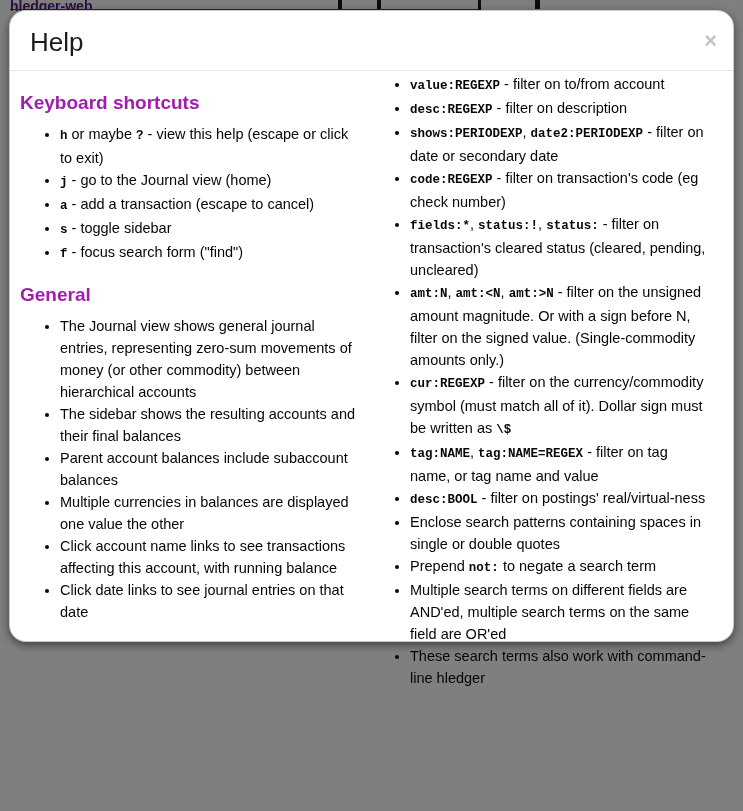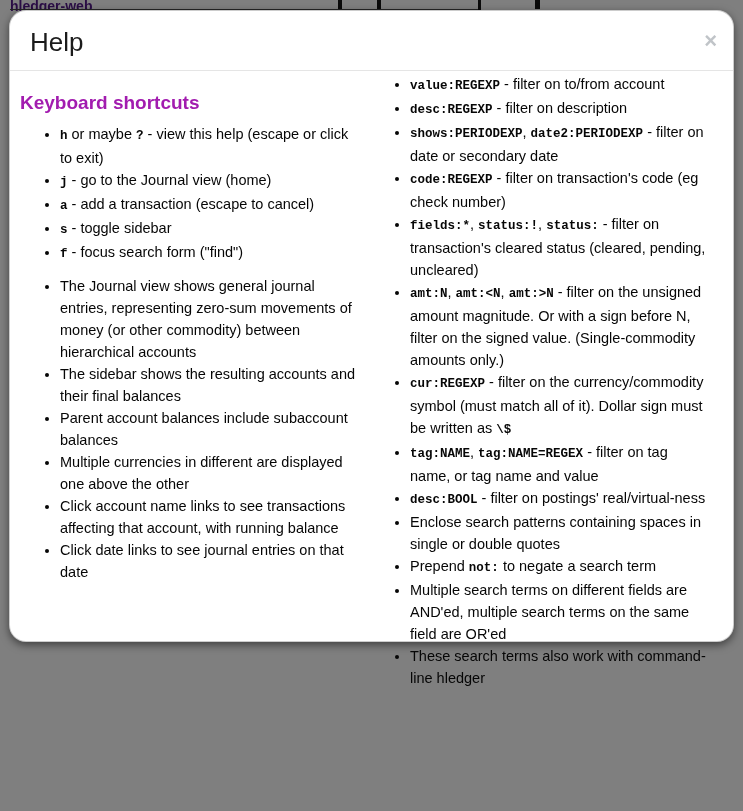--- a/index.html
+++ b/index.html
@@ -70,26 +70,27 @@
   <div class="modal-body">
     <div class="col-left" id="col-left">
         <h2 class="section-heading">Keyboard shortcuts</h2>
         <ul class="help-list">
           <li><code>h</code> or maybe <code>?</code> - view this help (escape or click to exit)</li>
           <li><code>j</code> - go to the Journal view (home)</li>
           <li><code>a</code> - add a transaction (escape to cancel)</li>
           <li><code>s</code> - toggle sidebar</li>
           <li><code>f</code> - focus search form ("find")</li>
         </ul>
+        <h2 class="section-heading">General</h2>
         <ul class="help-list">
           <li>The Journal view shows general journal entries, representing zero-sum movements of money (or other commodity) between hierarchical accounts</li>
           <li>The sidebar shows the resulting accounts and their final balances</li>
           <li>Parent account balances include subaccount balances</li>
-          <li>Multiple currencies in different are displayed one above the other</li>
-          <li>Click account name links to see transactions affecting that account, with running balance</li>
+          <li>Multiple currencies in balances are displayed one value the other</li>
+          <li>Click account name links to see transactions affecting this account, with running balance</li>
           <li>Click date links to see journal entries on that date</li>
         </ul>
       </div>
     <div class="col-right" id="col-right">
         <ul class="help-list">
           <li><code>value:REGEXP</code> - filter on to/from account</li>
           <li><code>desc:REGEXP</code> - filter on description</li>
           <li><code>shows:PERIODEXP</code>, <code>date2:PERIODEXP</code> - filter on date or secondary date</li>
           <li><code>code:REGEXP</code> - filter on transaction's code (eg check number)</li>
           <li><code>fields:*</code>, <code>status:!</code>, <code>status:</code> - filter on transaction's cleared status (cleared, pending, uncleared)</li>

